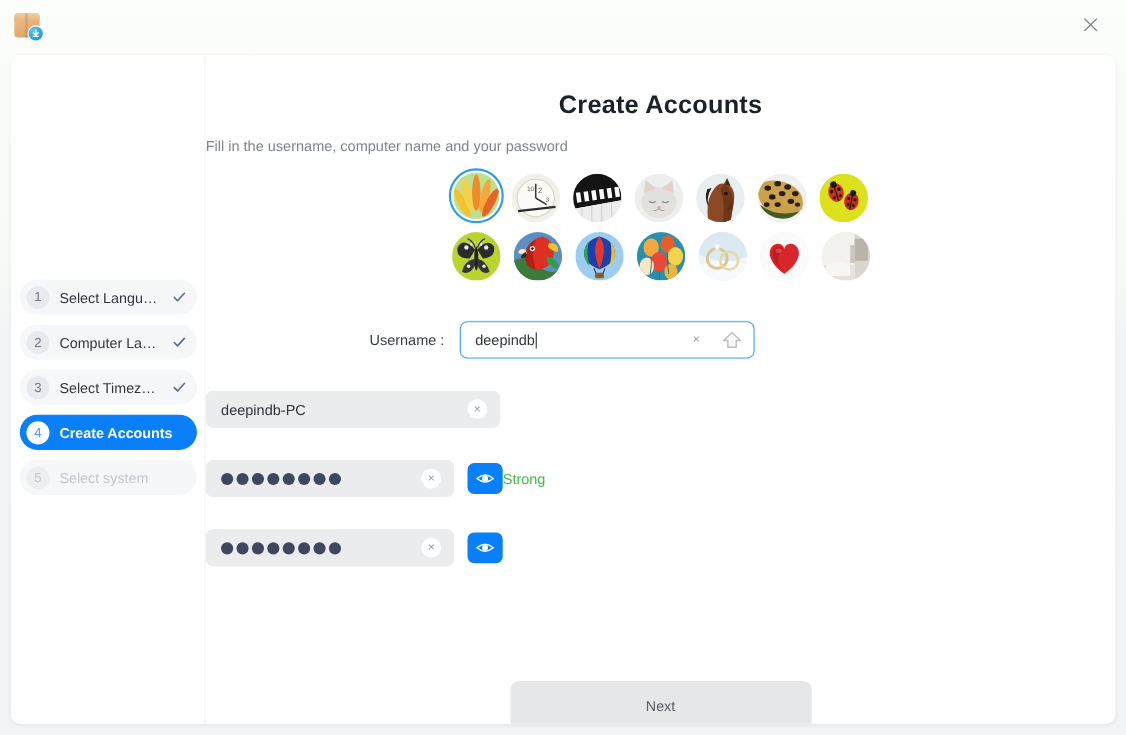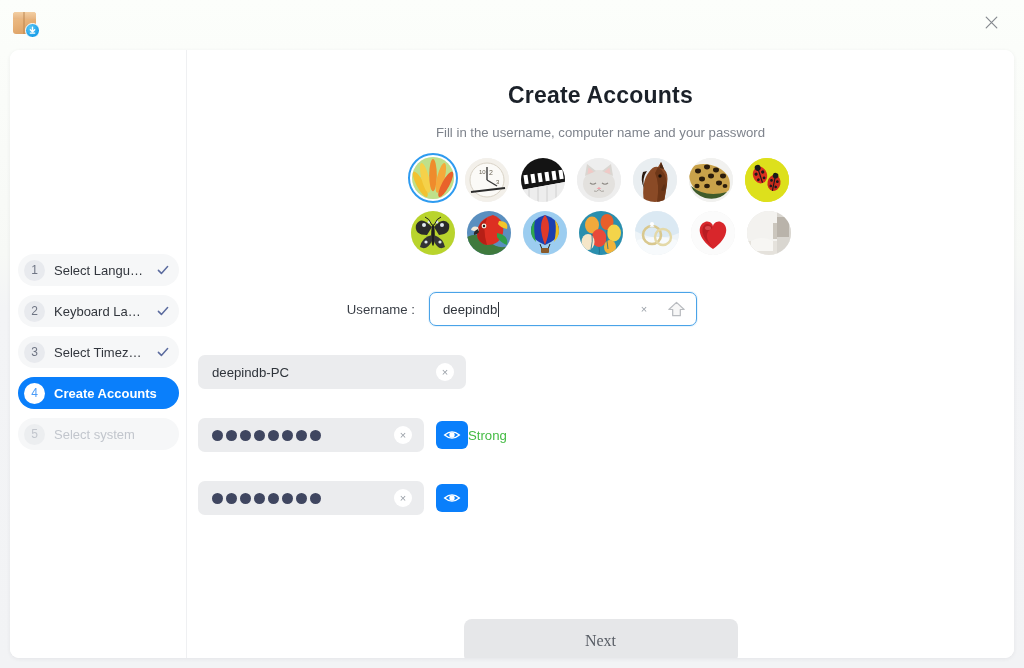--- a/index.html
+++ b/index.html
@@ -118,21 +118,21 @@
     background: #ffffff;
   }
   .page-title {
     position: absolute; left: 0; top: 32px; width: 100%;
     text-align: center;
     font-size: 23px; font-weight: bold; color: #1b2129;
     letter-spacing: .2px;
   }
   .page-sub {
     position: absolute; left: 0; top: 75px; width: 100%;
-    text-align: center;
+    text-align: left;
     font-size: 13.2px; color: #7e838c;
   }
 
   
   .avatars {
     position: absolute; left: 0; top: 108px; width: 100%;
     display: flex; flex-direction: column; align-items: center;
     gap: 9px;
   }
   .avatar-row { display: flex; gap: 12px; }
@@ -144,21 +144,21 @@
   }
   .avatar-sel {
     width: 50px; height: 50px; border-radius: 50%;
     border: 2px solid #2e9bf0; padding: 2px;
     margin: -5px; cursor: pointer; flex: none;
     display: flex; align-items: center; justify-content: center;
   }
   .av-art { width: 100%; height: 100%; display: block; }
 
   
-  .form { position: absolute; left: 11px; top: 242px; width: 100%; }
+  .form { position: absolute; left: 0; top: 242px; width: 100%; }
   .field-row {
     display: flex; align-items: center;
     height: 34px; margin-bottom: 29px;
   }
   .field-label {
     width: 231px; padding-right: 14px;
     text-align: right;
     font-size: 13.2px; color: #3a3f47;
   }
   .input-wrap {
@@ -209,23 +209,22 @@
     font-size: 13.2px; color: #44bb44;
   }
 
   
   .next-btn {
     position: absolute; left: 50%; top: 569px;
     transform: translateX(-50%);
     width: 274px; height: 44px;
     background: #e6e7e9; border-radius: 8px;
     display: flex; align-items: center; justify-content: center;
-    font-size: 16px; color: #585d65;
+    font-size: 13px; color: #585d65;
     cursor: pointer;
-    font-family: Liberation Serif, serif;
   }
 </style>
 </head>
 <body>
 
 <div id="app">
 
   <div class="titlebar">
     <div class="app-icon">
       <div class="box-body"></div>
@@ -256,21 +255,21 @@
           <div class="step-label">Select Langu…</div>
           <div class="step-check">
             <svg width="14" height="14" viewBox="0 0 14 14">
               <path d="M2.4 7.4 L5.4 10.4 L11.6 3.6" stroke="currentColor" stroke-width="1.5" fill="none" stroke-linecap="round" stroke-linejoin="round"></path>
             </svg>
           </div>
         </div>
 
         <div class="step">
           <div class="step-num">2</div>
-          <div class="step-label">Keyboard La…</div>
+          <div class="step-label">Computer La…</div>
           <div class="step-check">
             <svg width="14" height="14" viewBox="0 0 14 14">
               <path d="M2.4 7.4 L5.4 10.4 L11.6 3.6" stroke="currentColor" stroke-width="1.5" fill="none" stroke-linecap="round" stroke-linejoin="round"></path>
             </svg>
           </div>
         </div>
 
         <div class="step">
           <div class="step-num">3</div>
           <div class="step-label">Select Timez…</div>

